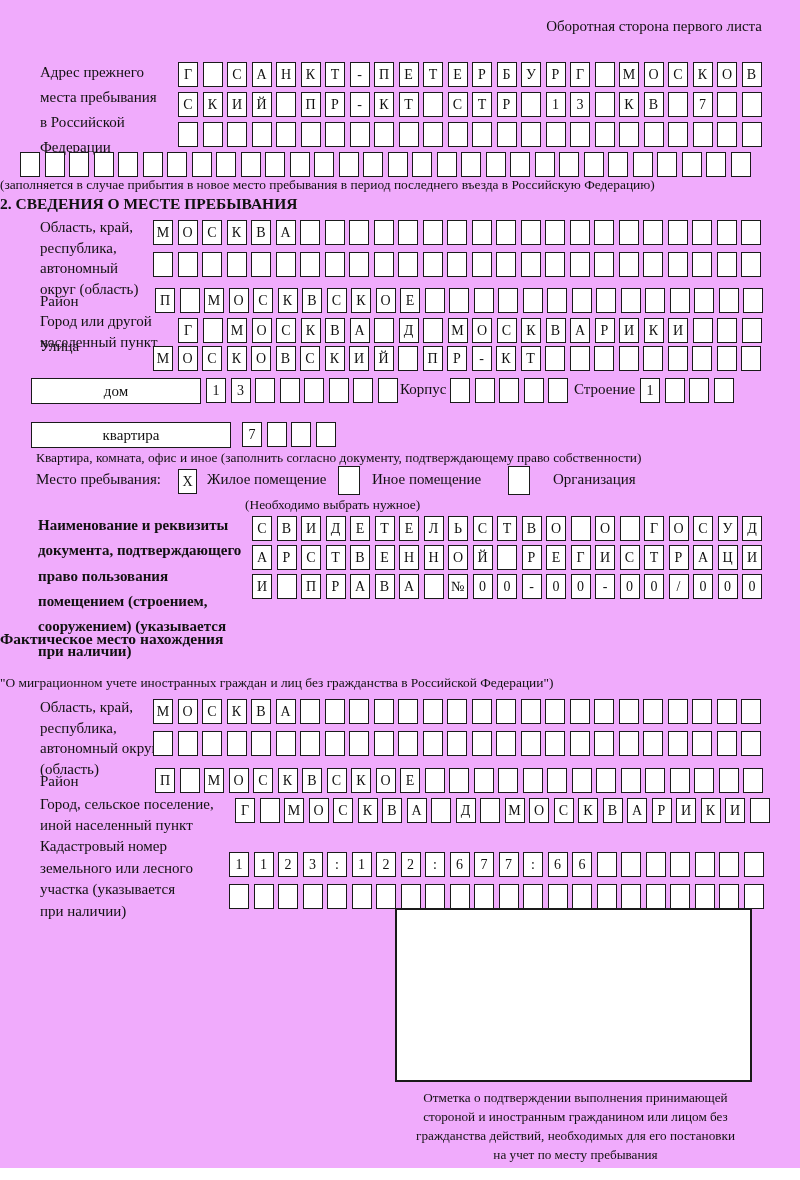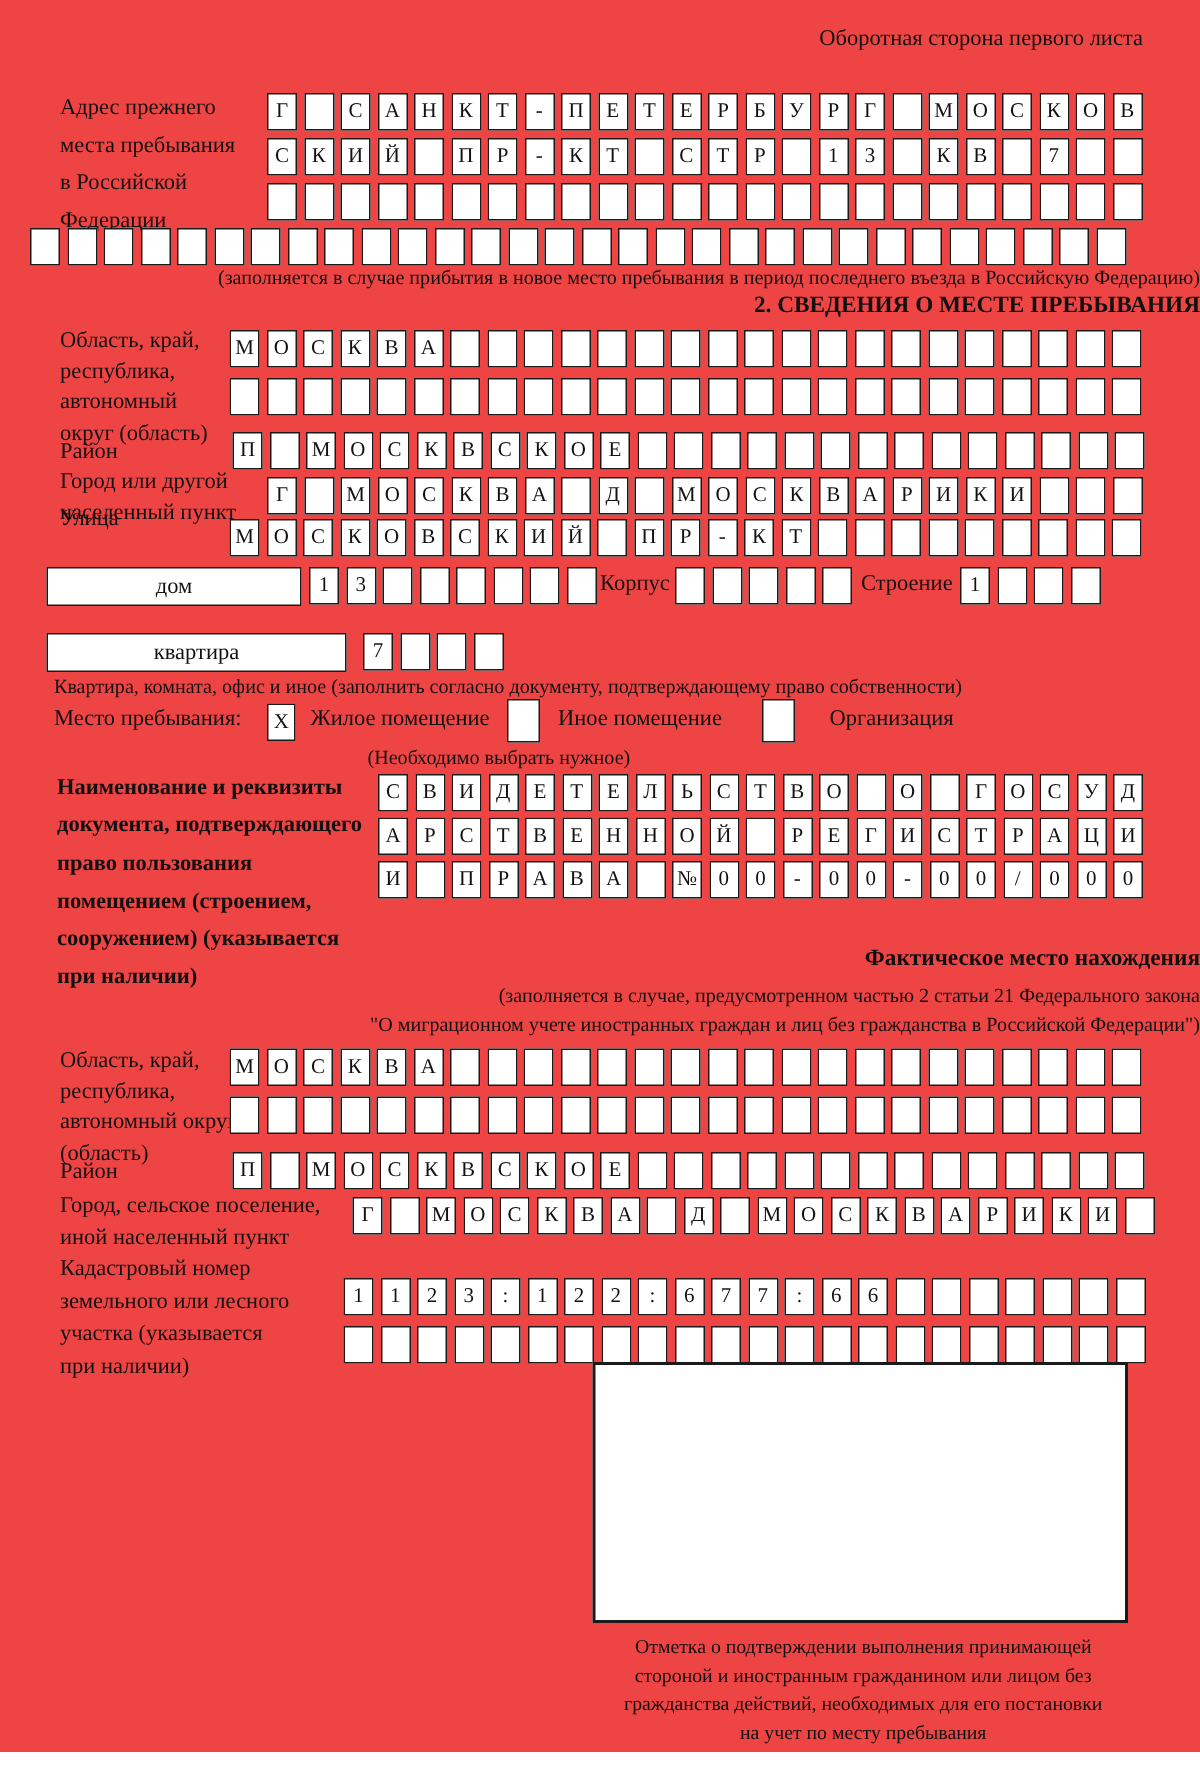--- a/index.html
+++ b/index.html
@@ -1,25 +1,25 @@
 <!DOCTYPE html>
 <html><head>
 <meta charset="utf-8">
 <style>
   html,body { margin:0; padding:0; background:#fff; }
   .page {
-    position:relative; width:800px; height:1168px; background:#ef4444;
+    position:relative; width:800px; height:1168px; background:#f0abfc;
     font-family:"Liberation Serif","DejaVu Serif",serif; color:#111;
     font-size:15px; overflow:hidden;
   }
   .abs { position:absolute; }
   .lbl { position:absolute; white-space:pre-line; line-height:20.5px; }
   .lbl-wide { line-height:25px; }
   .note { position:absolute; font-size:13.4px; white-space:pre-line; }
-  .center { left:0; width:800px; text-align:right; }
+  .center { left:0; width:800px; text-align:left; }
   .title { position:absolute; font-weight:bold; font-size:15.5px; }
   .cellrow { position:absolute; display:flex; gap:4.5px; }
   .cell {
     box-sizing:border-box; flex:none; width:20px; height:25px;
     border:1.6px solid #1a1a1a; display:flex; align-items:center; justify-content:center;
     font-size:14px; white-space:pre; background:#fff;
   }
   .bigbox {
     position:absolute; box-sizing:border-box; height:26px; border:1.8px solid #1a1a1a;
     display:flex; align-items:center; justify-content:center; font-size:15px; background:#fff;
@@ -416,21 +416,20 @@
       <span class="cell">-</span>
       <span class="cell">0</span>
       <span class="cell">0</span>
       <span class="cell">/</span>
       <span class="cell">0</span>
       <span class="cell">0</span>
       <span class="cell">0</span>
     </div>
 
   <div class="title center" style="top:630px;">Фактическое место нахождения</div>
-  <div class="note center" style="top:656px;">(заполняется в случае, предусмотренном частью 2 статьи 21 Федерального закона</div>
   <div class="note center" style="top:675px;">"О миграционном учете иностранных граждан и лиц без гражданства в Российской Федерации")</div>
 
   <div class="lbl" style="left:40px; top:697px;">Область, край,
 республика,
 автономный округ
 (область)</div>
   <div class="cellrow" style="left:153px; top:699px;">
       <span class="cell">М</span>
       <span class="cell">О</span>
       <span class="cell">С</span>

